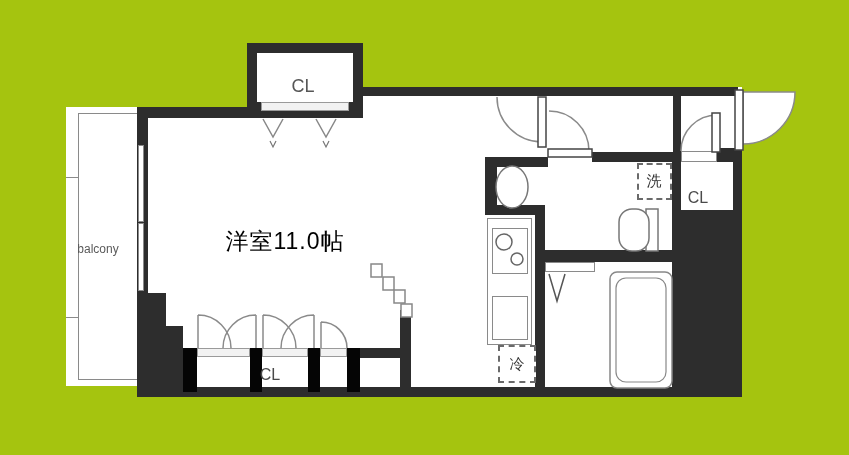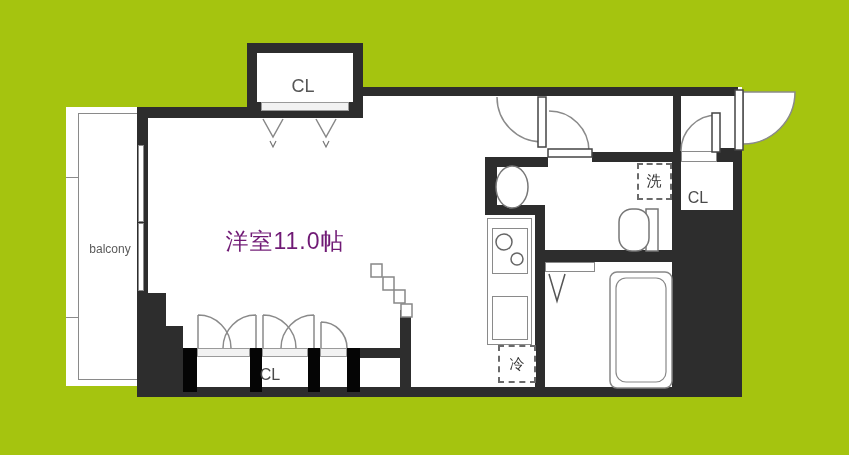--- a/index.html
+++ b/index.html
@@ -7,21 +7,21 @@
   .stage{position:relative;width:849px;height:455px;background:#a5c40f;overflow:hidden;}
   .abs{position:absolute;}
   .white{background:#ffffff;}
   .wall{background:#2d2d2d;}
   .pillar{background:#050505;}
   .track{background:#f2f2f2;border:1px solid #9a9a9a;box-sizing:border-box;}
   .dashedbox{background:#fff;border:2px dashed #6a6a6a;box-sizing:border-box;}
   .outline{background:#fff;border:2px solid #8a8a8a;box-sizing:border-box;}
   .thinline{background:#fff;border:1px solid #8a8a8a;box-sizing:border-box;}
   .lbl{position:absolute;color:#3a3a3a;text-align:center;white-space:nowrap;}
-  .lbl-room{font-size:23px;letter-spacing:1px;color:#701a75;}
+  .lbl-room{font-size:23px;letter-spacing:1px;color:#000000;}
   .lbl-cl{font-size:18px;color:#565656;}
   .lbl-cl-sm{font-size:16px;color:#4a4a4a;}
   .lbl-fix{font-size:15px;color:#333;}
   .lbl-balcony{font-size:12px;color:#5a5a5a;}
   svg{position:absolute;left:0;top:0;}
 </style>
 </head>
 <body>
 
 <div class="stage">
@@ -119,21 +119,21 @@
 
     <circle cx="504" cy="242" r="8" fill="none" stroke="#666" stroke-width="1.5"></circle>
     <circle cx="517" cy="259" r="6" fill="none" stroke="#666" stroke-width="1.5"></circle>
 
     <rect x="371" y="264" width="11" height="13" fill="#ffffff" stroke="#888" stroke-width="1.5"></rect>
     <rect x="383" y="277" width="11" height="13" fill="#ffffff" stroke="#888" stroke-width="1.5"></rect>
     <rect x="394" y="290" width="11" height="13" fill="#ffffff" stroke="#888" stroke-width="1.5"></rect>
     <rect x="401" y="304" width="11" height="13" fill="#ffffff" stroke="#888" stroke-width="1.5"></rect>
   </svg>
 
-  <div class="lbl lbl-balcony" style="left:80px;top:242px;width:60px;">balcony</div>
+  <div class="lbl lbl-balcony" style="left:68px;top:242px;width:60px;">balcony</div>
   <div class="lbl lbl-room" style="left:200px;top:226px;width:170px;">洋室11.0帖</div>
   <div class="lbl lbl-cl" style="left:285px;top:76px;width:36px;">CL</div>
   <div class="lbl lbl-cl-sm" style="left:250px;top:366px;width:40px;">CL</div>
   <div class="lbl lbl-cl-sm" style="left:678px;top:189px;width:40px;">CL</div>
   <div class="lbl lbl-fix" style="left:639px;top:172px;width:30px;">洗</div>
   <div class="lbl lbl-fix" style="left:502px;top:355px;width:30px;">冷</div>
 
 </div>
 
 </body></html>

